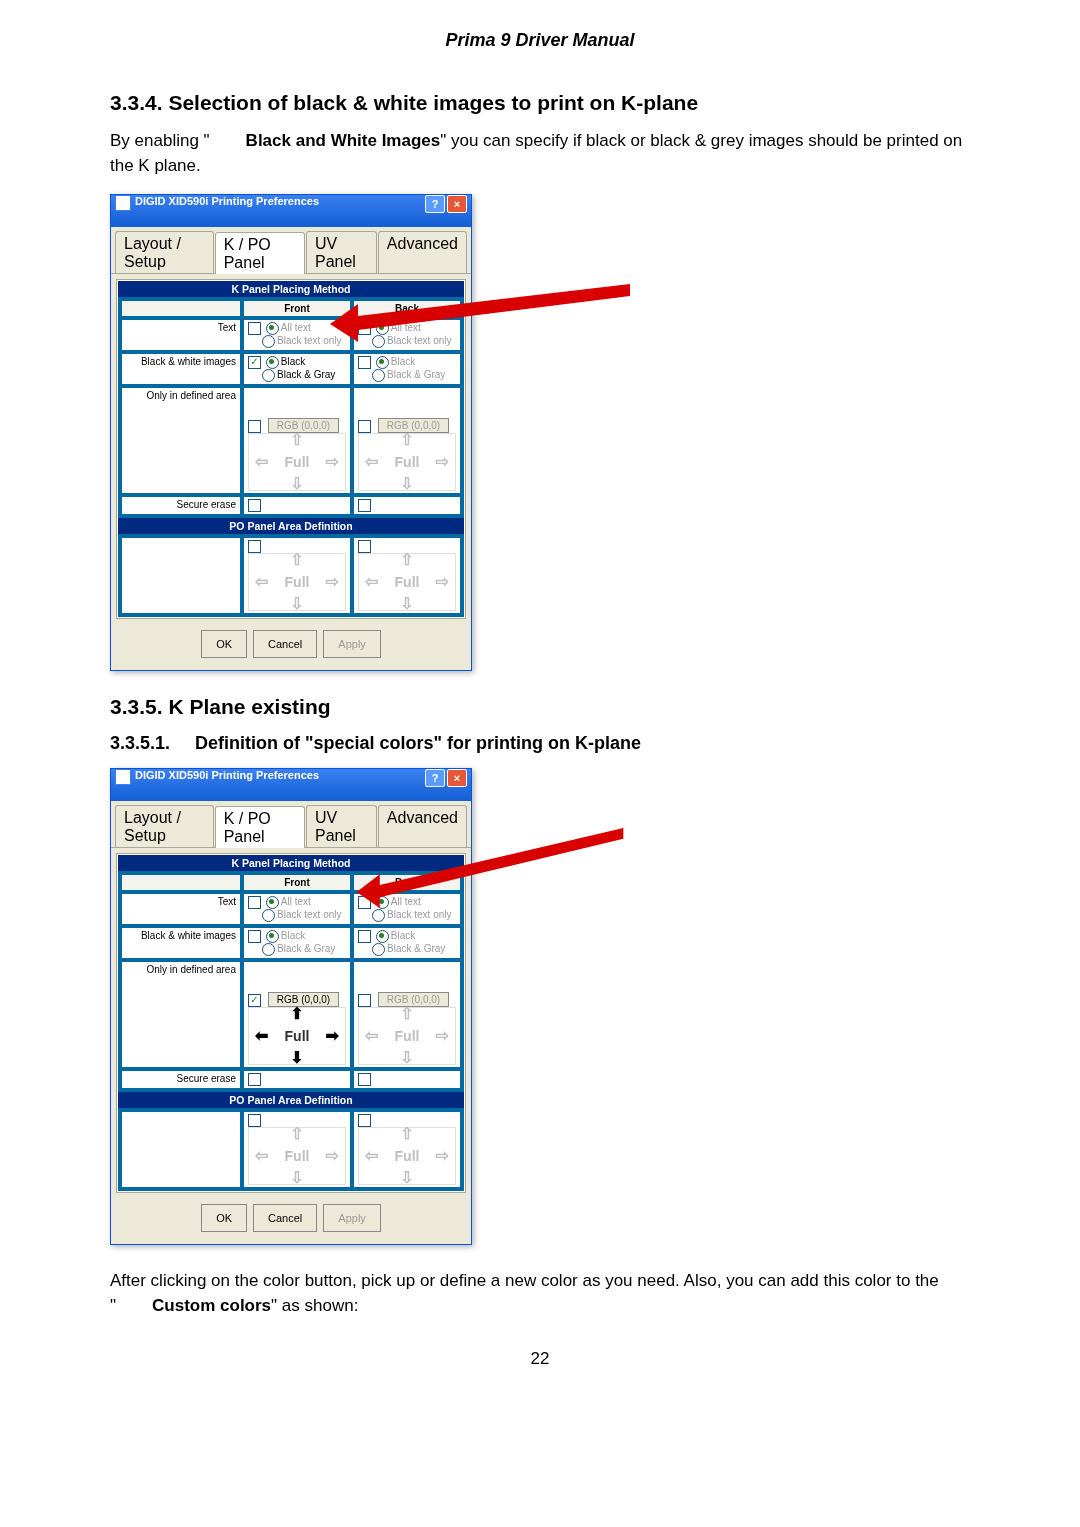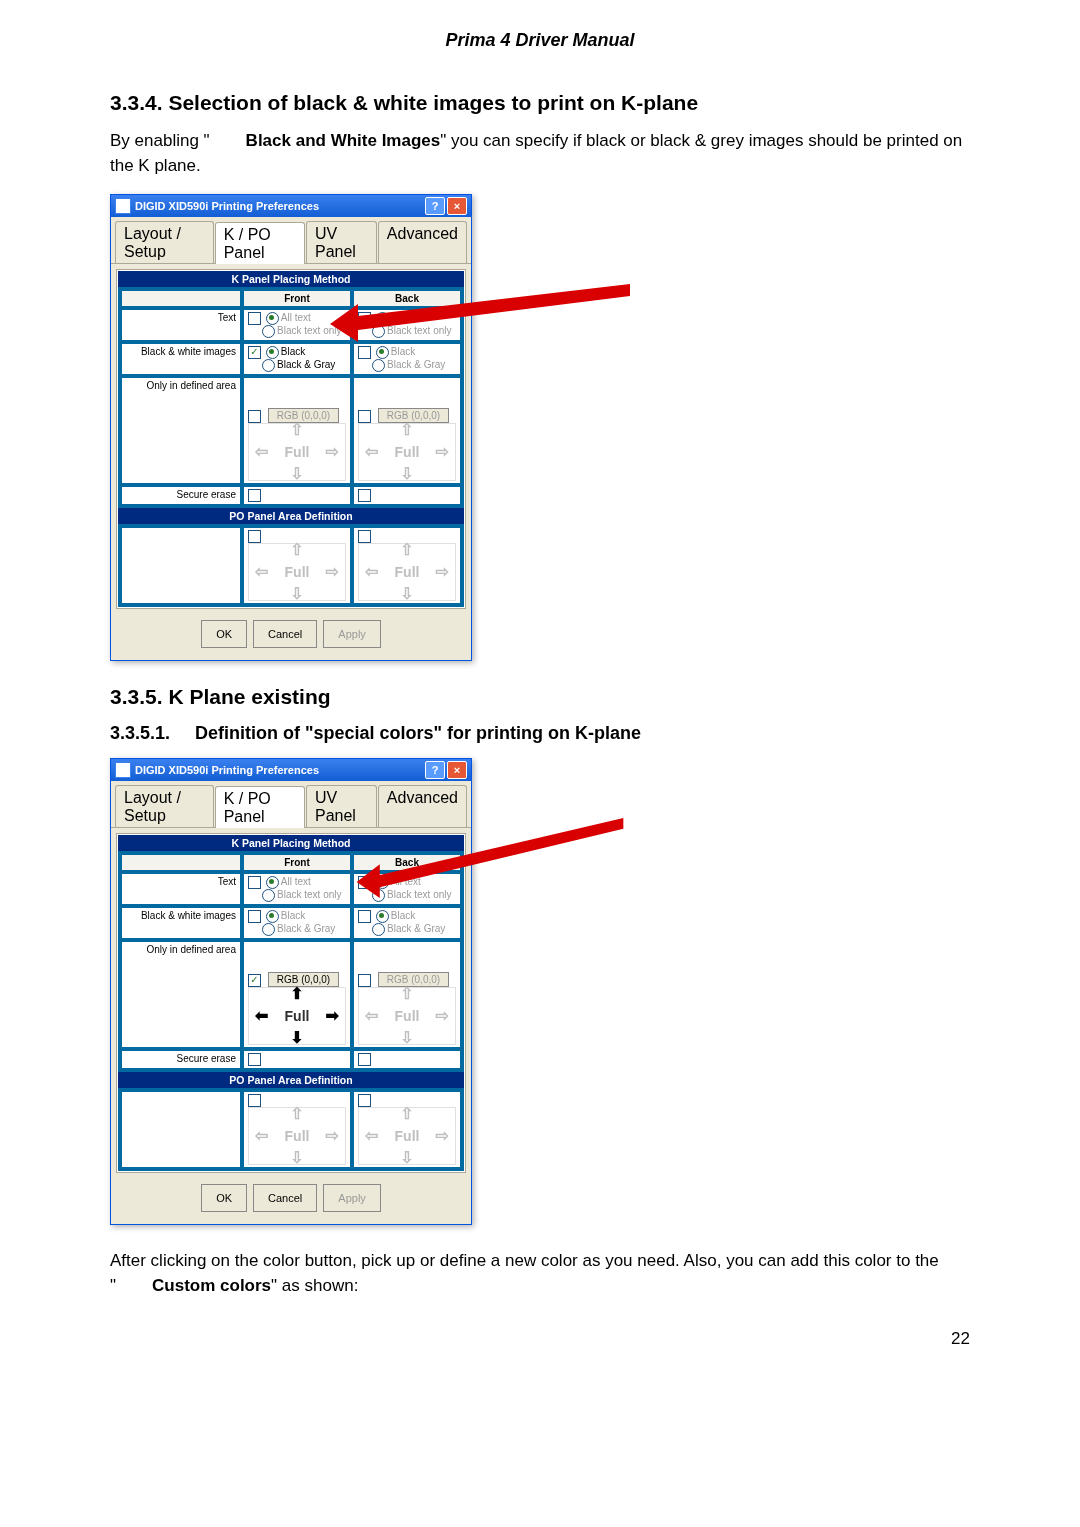--- a/index.html
+++ b/index.html
@@ -33,21 +33,21 @@
     display: inline-block;
     min-width: 80px;
   }
   p.body {
     font-size: 17px;
     line-height: 1.45;
     margin: 0 0 16px 0;
   }
   .bold { font-weight: bold; margin-left: 36px; }
   .page-num {
-    text-align: right;
+    text-align: center;
     font-size: 17px;
     margin-top: 30px;
   }
 
   
   .shot-wrap {
     position: relative;
     width: 480px;
     margin-bottom: 24px;
   }
@@ -55,23 +55,23 @@
     width: 360px;
     border: 1px solid #0054e3;
     font-family: Tahoma, Arial, sans-serif;
     font-size: 10.5px;
     background: #ece9d8;
     box-shadow: 2px 2px 6px rgba(0,0,0,.3);
   }
   .titlebar {
     background: linear-gradient(#3a80ef,#125ed4);
     color: #fff;
-    height: 22px;
+    height: 32px;
     display: flex;
-    align-items: center;
+    align-items: flex-start;
     padding: 0 4px;
     font-size: 11px;
     font-weight: bold;
   }
   .titlebar .tb-icon {
     width: 14px; height: 14px;
     background:#fff; border:1px solid #3a80ef;
     margin-right:4px;
     display:inline-block;
   }
@@ -132,21 +132,21 @@
   .pointer{
     position:absolute;width:0;height:0;
   }
   .pointer svg{width:300px;height:80px;}
   .redpoly{fill:#d80000;}
 </style>
 </head>
 <body>
 
 <div class="page">
-  <div class="header-title">Prima 4 Driver Manual</div>
+  <div class="header-title">Prima 9 Driver Manual</div>
 
   <h2>3.3.4. Selection of black &amp; white images to print on K-plane</h2>
 
   <p class="body">
     <span>By enabling "</span><span class="bold">Black and White Images</span><span>" you can specify if black or black &amp; grey images should be printed on the K plane.</span>
   </p>
 
   <div class="shot-wrap">
     <div class="dialog">
       <div class="titlebar">

